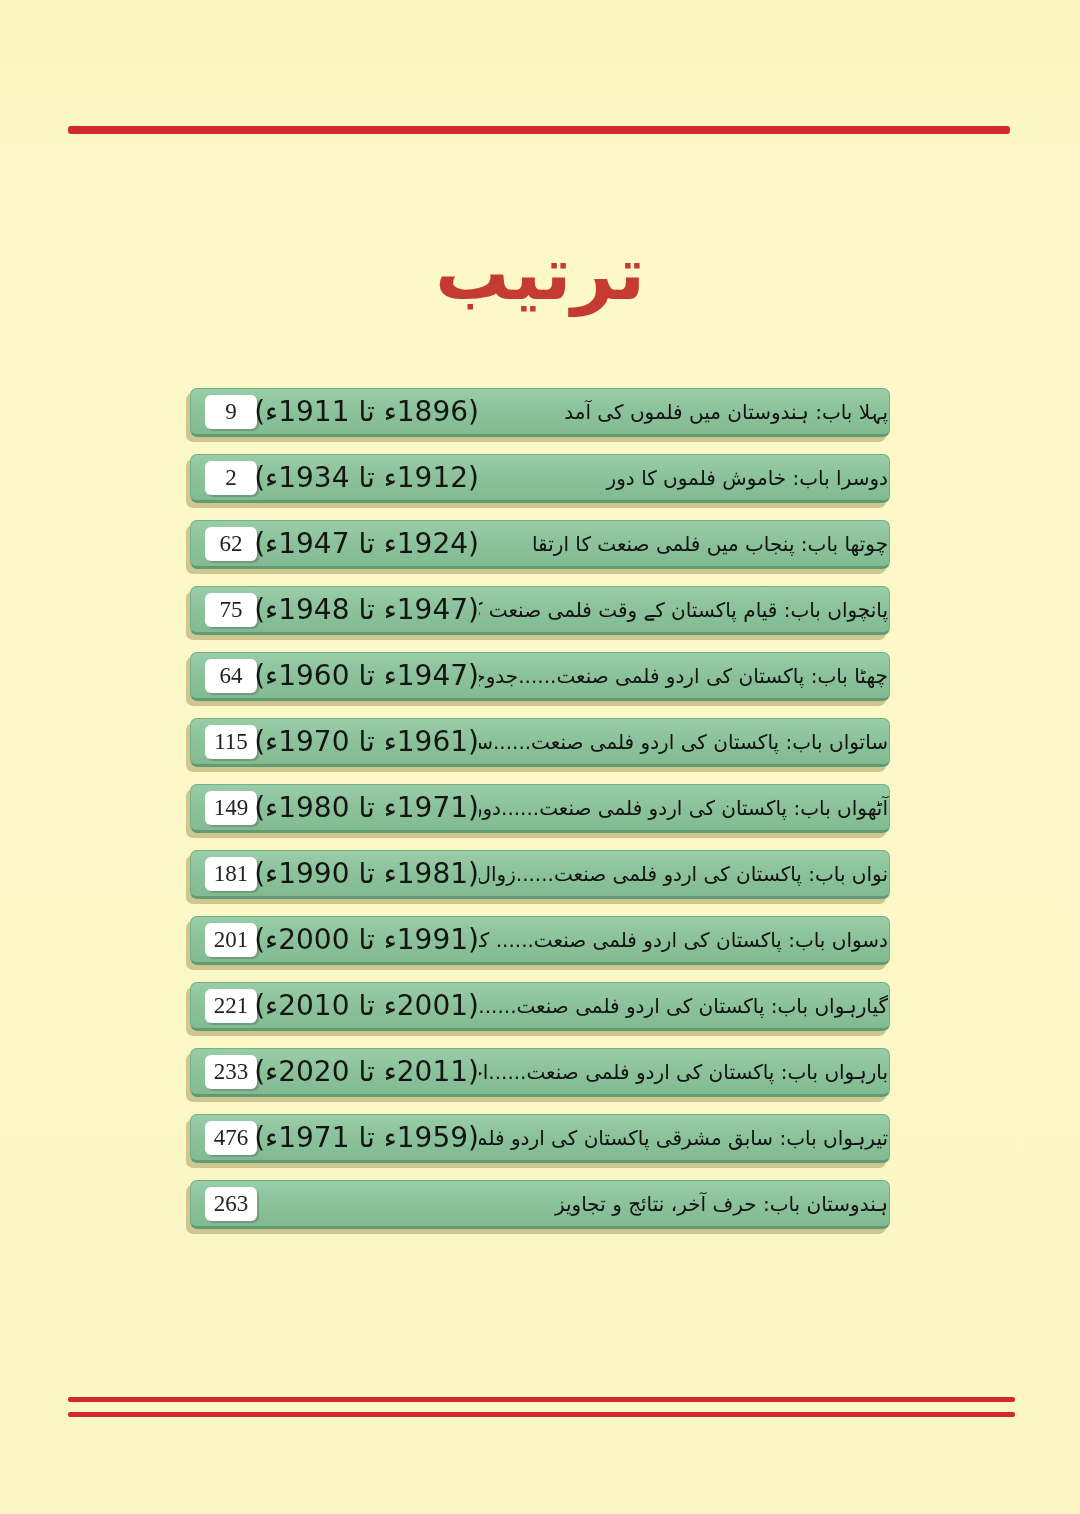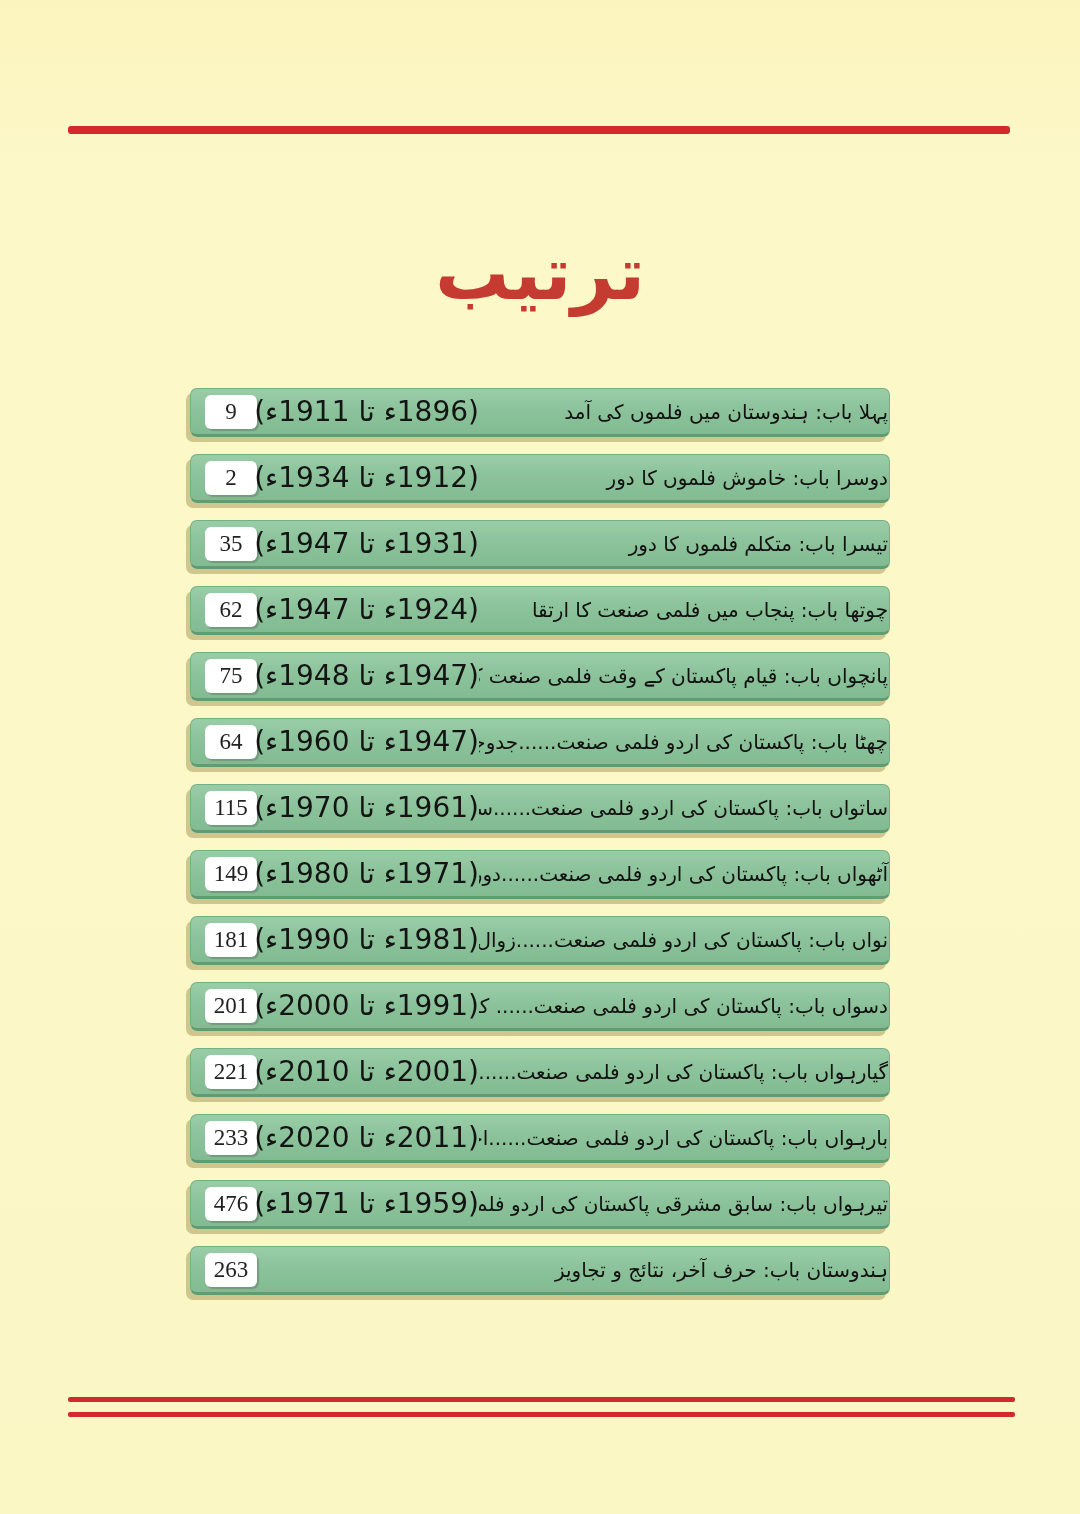--- a/index.html
+++ b/index.html
@@ -106,25 +106,20 @@
     <div class="years">(1896ء تا 1911ء)</div>
     <div class="chapter">پہلا باب: ہندوستان میں فلموں کی آمد</div>
   </div>
 
   <div class="entry">
     <div class="page-num">2</div>
     <div class="years">(1912ء تا 1934ء)</div>
     <div class="chapter">دوسرا باب: خاموش فلموں کا دور</div>
   </div>
 
-  <div class="entry">
-    <div class="page-num">35</div>
-    <div class="years">(1931ء تا 1947ء)</div>
-    <div class="chapter">تیسرا باب: متکلم فلموں کا دور</div>
-  </div>
 
   <div class="entry">
     <div class="page-num">62</div>
     <div class="years">(1924ء تا 1947ء)</div>
     <div class="chapter">چوتھا باب: پنجاب میں فلمی صنعت کا ارتقا</div>
   </div>
 
   <div class="entry">
     <div class="page-num">75</div>
     <div class="years">(1947ء تا 1948ء)</div>

